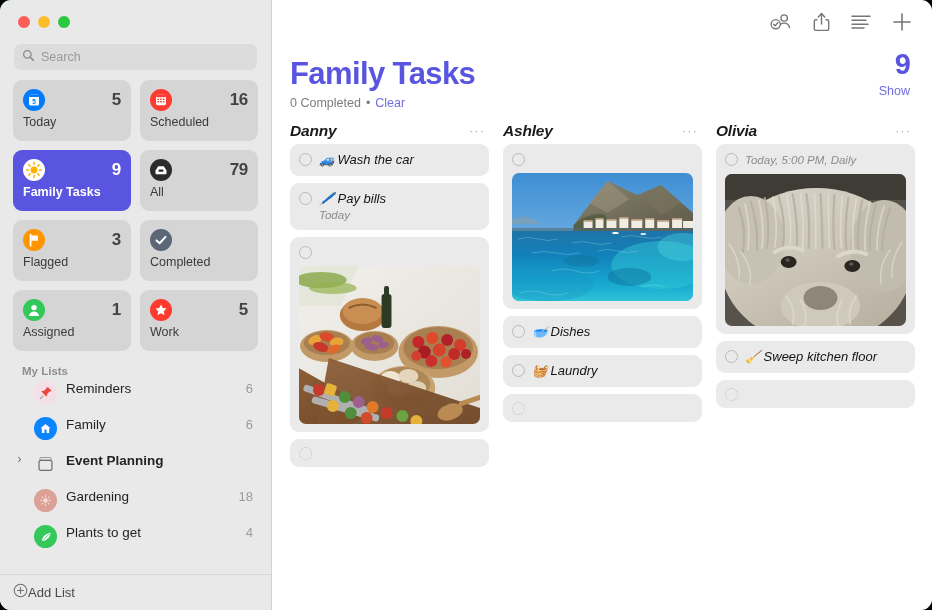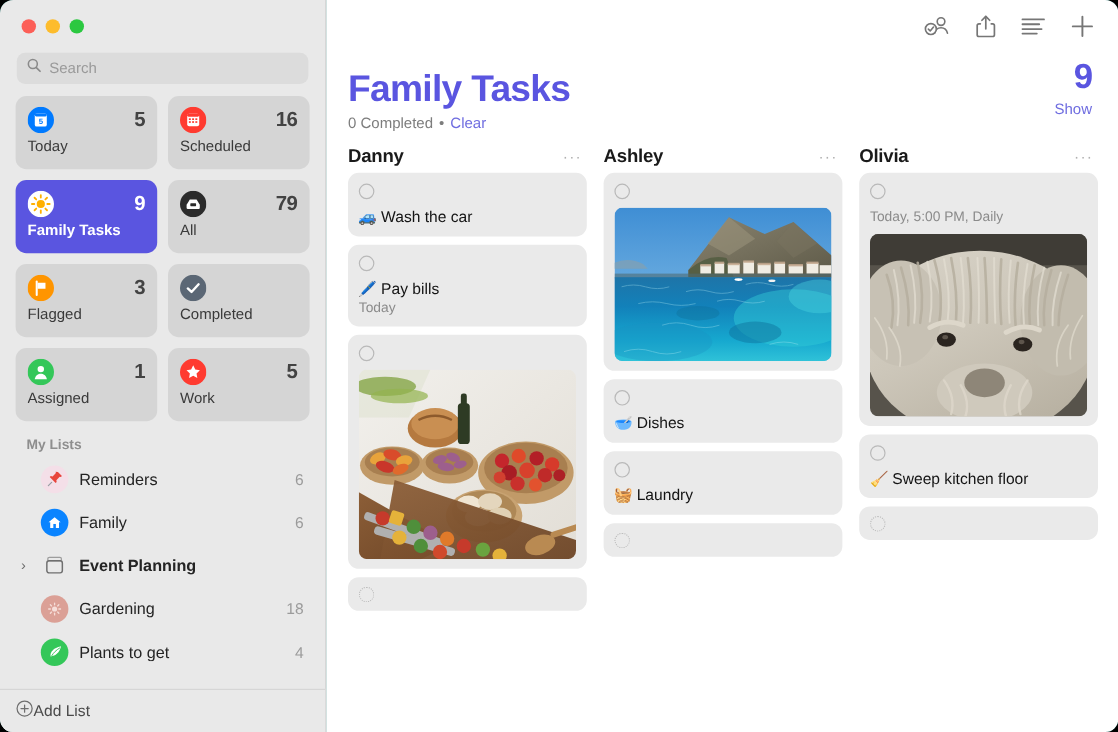--- a/index.html
+++ b/index.html
@@ -101,21 +101,21 @@
 
   
   .mylists-header {
     font-size: 11.5px; color: #8e8e8e; font-weight: bold;
     padding: 14px 0 4px 22px; flex: 0 0 auto;
   }
   .lists { flex: 1 1 auto; overflow: hidden; padding: 0 8px; }
   .list-row {
     height: 36px;
     display: flex;
-    align-items: center;
+    align-items: flex-start;
     padding: 0 10px 0 6px;
     border-radius: 7px;
     gap: 9px;
     cursor: default;
   }
   .disclosure {
     width: 11px; font-size: 12px; color: #6d6d6d; text-align: center;
     flex: 0 0 11px; line-height: 1;
   }
   .list-icon {
@@ -172,37 +172,38 @@
   .count-num { font-size: 29px; font-weight: bold; color: #5a55e0; line-height: 1; letter-spacing: -1px; }
   .show-link { font-size: 12.5px; color: #6f6de0; margin-top: 5px; cursor: default; }
 
   
   .columns {
     flex: 1 1 auto;
     display: flex;
     gap: 14px;
     padding: 8px 17px 0 18px;
     overflow: hidden;
+    font-style: italic;
   }
   .column { width: 199px; flex: 0 0 199px; }
   .col-head {
     display: flex; align-items: center; justify-content: space-between;
     height: 26px; padding-right: 4px;
   }
   .col-title { font-size: 15.5px; font-weight: bold; color: #1a1a1a; letter-spacing: -0.2px; }
   .col-more { font-size: 13px; color: #b0b0b0; letter-spacing: 1px; cursor: default; line-height: 1; }
 
   .card {
     background: #eaeaea;
     border-radius: 9px;
     margin-bottom: 7px;
     padding: 8px 9px 8px 9px;
     position: relative;
   }
-  .card-row { display: flex; align-items: flex-start; gap: 7px; flex-direction: column; }
+  .card-row { display: flex; align-items: flex-start; gap: 7px; }
   .radio {
     width: 13px; height: 13px; border-radius: 50%;
     border: 1.4px solid #b9b9b9;
     flex: 0 0 13px; margin-top: 1px;
   }
   .radio.dotted { border: 1.4px dotted #bdbdbd; }
   .card-text { flex: 1 1 auto; min-width: 0; }
   .card-title {
     font-size: 13px; color: #141414;
     white-space: nowrap; overflow: hidden; text-overflow: ellipsis;

